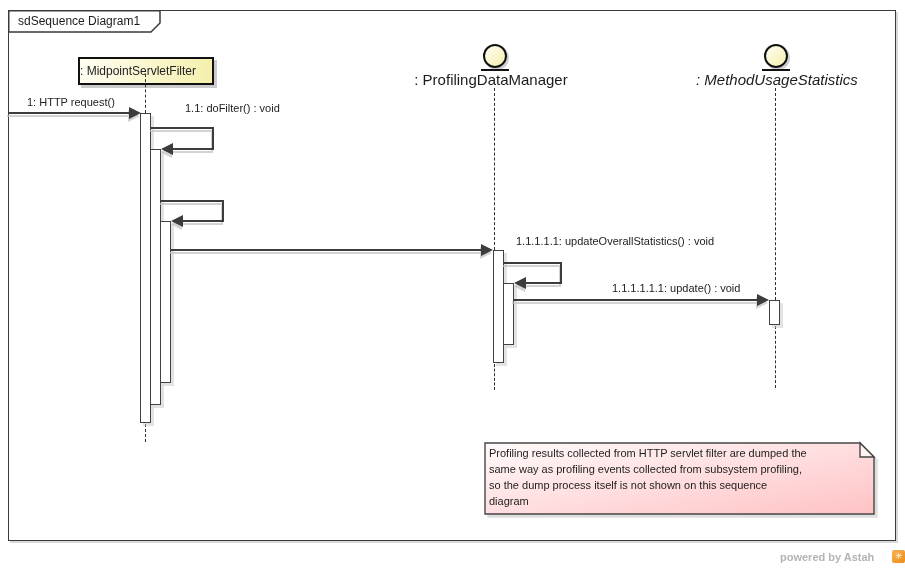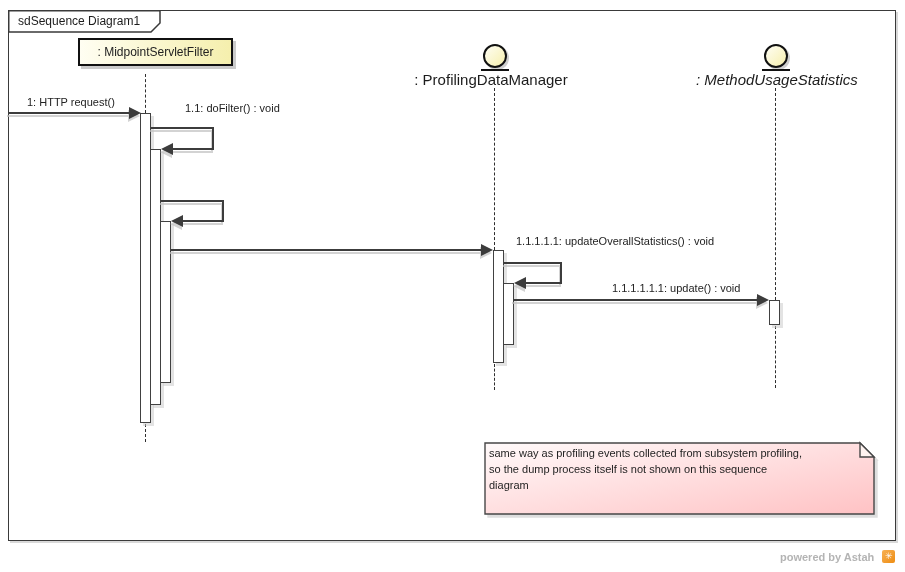--- a/index.html
+++ b/index.html
@@ -13,24 +13,24 @@
     border:1.5px solid #3a3a3a;box-sizing:border-box;
     box-shadow:2px 2px 0 rgba(185,185,185,.55);background:#fff;
   }
   .frame-tab{position:absolute;left:8px;top:10px;width:155px;height:23px;}
   .frame-tab-label{
     position:absolute;left:18px;top:14px;font-size:12px;white-space:nowrap;color:#1c1c1c;
   }
   .frame-tab-label .kw{font-weight:normal;margin-right:0;}
   
   .head{
-    position:absolute;left:78px;top:38px;width:155px;height:28px;box-sizing:border-box;
+    position:absolute;left:78px;top:57px;width:136px;height:28px;box-sizing:border-box;
     border:2px solid #111;background:linear-gradient(90deg,#fffef2 0%,#f5efad 100%);
     box-shadow:3px 3px 0 rgba(175,175,175,.65);
-    display:flex;align-items:center;justify-content:center;
+    display:flex;align-items:center;justify-content:flex-start;
     font-size:12px;color:#222;white-space:nowrap;
   }
   .entity-circle{
     position:absolute;width:24px;height:24px;box-sizing:border-box;border:2px solid #111;
     border-radius:50%;background:linear-gradient(135deg,#fffef4 0%,#f6efad 100%);
     box-shadow:2px 2px 0 rgba(175,175,175,.6);
   }
   .entity-underline{position:absolute;width:28px;height:0;border-top:2.5px solid #111;}
   .ll-label{
     position:absolute;width:160px;text-align:center;font-size:15px;color:#1c1c1c;white-space:nowrap;
@@ -48,21 +48,21 @@
   .mlabel{position:absolute;font-size:11px;color:#232323;white-space:nowrap;}
   
   .note-svg{position:absolute;left:484px;top:442px;overflow:visible;
     filter:drop-shadow(3px 3px 0 rgba(200,200,200,.6));}
   .note-text{
     position:absolute;left:489px;top:445px;width:382px;
     font-size:11px;line-height:16px;color:#1e1e1e;
   }
   
   .footer{
-    position:absolute;left:780px;top:550px;display:flex;align-items:center;gap:8px;
+    position:absolute;left:780px;top:550px;display:flex;align-items:center;gap:18px;
   }
   .credit{font-size:11px;font-weight:bold;color:#b4b4b4;white-space:nowrap;}
   .astah-logo{
     width:13px;height:13px;border-radius:2px;background:linear-gradient(135deg,#f7b054,#ee8d13);
     color:#fff;font-size:9px;line-height:13px;text-align:center;overflow:hidden;
   }
 </style>
 </head>
 <body>
 
@@ -138,20 +138,21 @@
     <defs>
       <linearGradient id="noteGrad" x1="0" y1="0" x2="1" y2="1">
         <stop offset="0" stop-color="#fffafa"></stop>
         <stop offset="1" stop-color="#ffc2c4"></stop>
       </linearGradient>
     </defs>
     <polygon points="1,1 376,1 390,15 390,72 1,72" fill="url(#noteGrad)" stroke="#474747" stroke-width="1.4"></polygon>
     <polygon points="376,1 376,15 390,15" fill="#fff3f0" stroke="#474747" stroke-width="1.4"></polygon>
   </svg>
   <div class="note-text">
+    <div>Profiling results collected from HTTP servlet filter are dumped the</div>
     <div>same way as profiling events collected from subsystem profiling,</div>
     <div>so the dump process itself is not shown on this sequence</div>
     <div>diagram</div>
   </div>
 
   <div class="footer">
     <span class="credit">powered by Astah</span>
     <span class="astah-logo">✳</span>
   </div>
 

